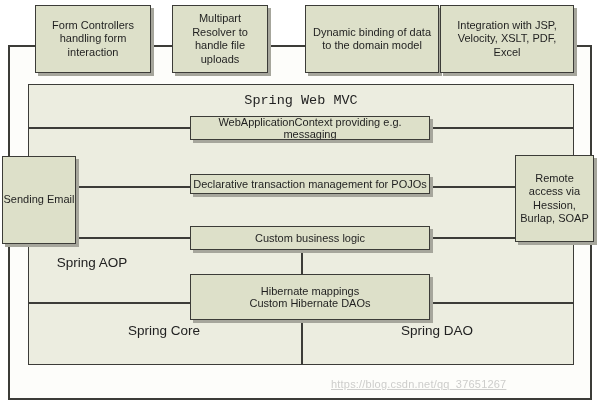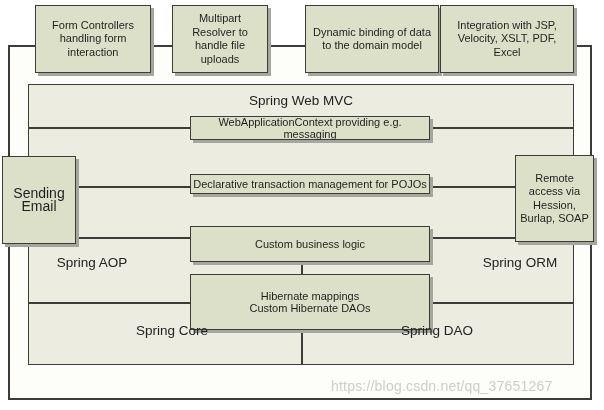--- a/index.html
+++ b/index.html
@@ -20,27 +20,27 @@
   .sagebox{
     position:absolute;box-sizing:border-box;background:#dde0c9;
     border:1.5px solid #3c3c38;box-shadow:3px 3px 0 #a6a69c;
     display:flex;align-items:center;justify-content:center;text-align:center;
   }
   .topbox{top:5px;height:68px;font-size:11px;line-height:13.5px;padding:2px 4px;}
   .centerbox{left:190px;width:240px;font-size:11px;line-height:12.5px;}
   .pre{white-space:pre-line;}
   .layer-title{
     position:absolute;left:28px;width:546px;text-align:center;
-    font-size:13.5px;color:#222;
+    font-size:13.5px;color:#222;font-family:Liberation Mono, monospace;
   }
   .zone-label{position:absolute;width:120px;text-align:center;font-size:13.5px;color:#222;}
   .servlet-label{position:absolute;left:8px;top:378px;width:584px;text-align:center;font-size:13.5px;color:#222;margin-top:44px;}
   .watermark{
-    position:absolute;left:331px;top:378px;font-size:14px;color:#cdcdcb;
-    white-space:nowrap;letter-spacing:0.2px;
+    position:absolute;left:331px;top:378px;font-size:11px;color:#cdcdcb;
+    white-space:nowrap;letter-spacing:0.2px;text-decoration:underline;
   }
 </style>
 </head>
 <body>
 
 <div class="canvas">
 
   <div class="outer-box"></div>
 
   <div class="inner-box"></div>
@@ -48,30 +48,29 @@
   <div class="hline" style="top:127px"></div>
   <div class="hline" style="top:186px"></div>
   <div class="hline" style="top:237px"></div>
   <div class="hline" style="top:302px"></div>
   <div class="vline"></div>
 
   <div class="layer-title" style="top:93px">Spring Web MVC</div>
 
   <div class="sagebox centerbox" style="top:116px;height:24px">WebApplicationContext providing e.g. messaging</div>
   <div class="sagebox centerbox" style="top:174px;height:20px">Declarative transaction management for POJOs</div>
-  <div class="sagebox centerbox" style="top:226px;height:36px">Custom business logic</div>
-  <div class="sagebox centerbox pre" style="top:274px;height:56px">Hibernate mappings
+  <div class="sagebox centerbox" style="top:226px;height:24px">Custom business logic</div>
+  <div class="sagebox centerbox pre" style="top:274px;height:46px">Hibernate mappings
 Custom Hibernate DAOs</div>
 
   <div class="zone-label" style="left:32px;top:255px">Spring AOP</div>
-  <div class="zone-label" style="left:460px;top:255px">Spring ORM</div>
-  <div class="zone-label" style="left:112px;top:323px">Spring Core</div>
+  <div class="zone-label" style="left:104px;top:323px">Spring Core</div>
   <div class="zone-label" style="left:377px;top:323px">Spring DAO</div>
 
-  <div class="sagebox" style="left:2px;top:156px;width:74px;height:88px;font-size:14px;line-height:13.5px">Sending Email</div>
+  <div class="sagebox" style="left:2px;top:156px;width:74px;height:88px;font-size:11px;line-height:13.5px">Sending Email</div>
   <div class="sagebox" style="left:515px;top:155px;width:79px;height:87px;font-size:11px;line-height:13.5px;padding:4px 4px">Remote access via Hession, Burlap, SOAP</div>
 
   <div class="sagebox topbox" style="left:35px;width:116px">Form Controllers handling form interaction</div>
   <div class="sagebox topbox" style="left:172px;width:96px">Multipart Resolver to handle file uploads</div>
   <div class="sagebox topbox" style="left:305px;width:134px">Dynamic binding of data to the domain model</div>
   <div class="sagebox topbox" style="left:440px;width:134px">Integration with JSP, Velocity, XSLT, PDF, Excel</div>
 
   <div class="servlet-label">Servlet Container (Tomcat / Jetty)</div>
 
   <div class="watermark">https://blog.csdn.net/qq_37651267</div>

